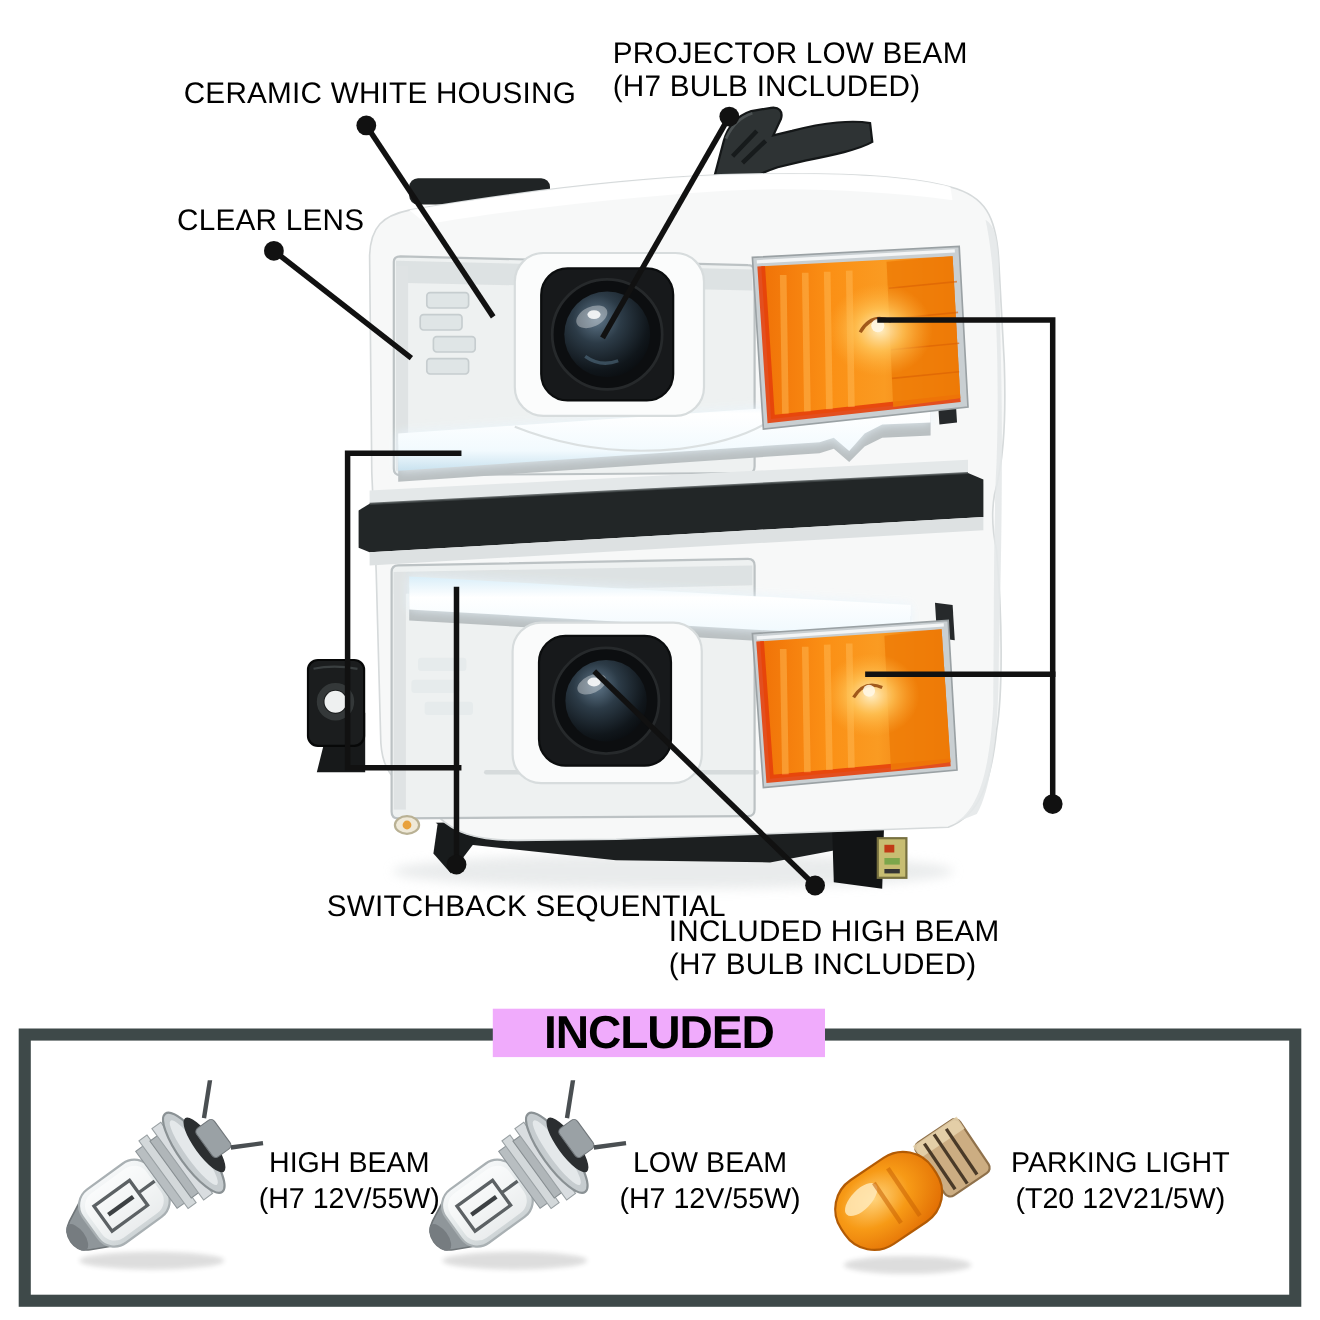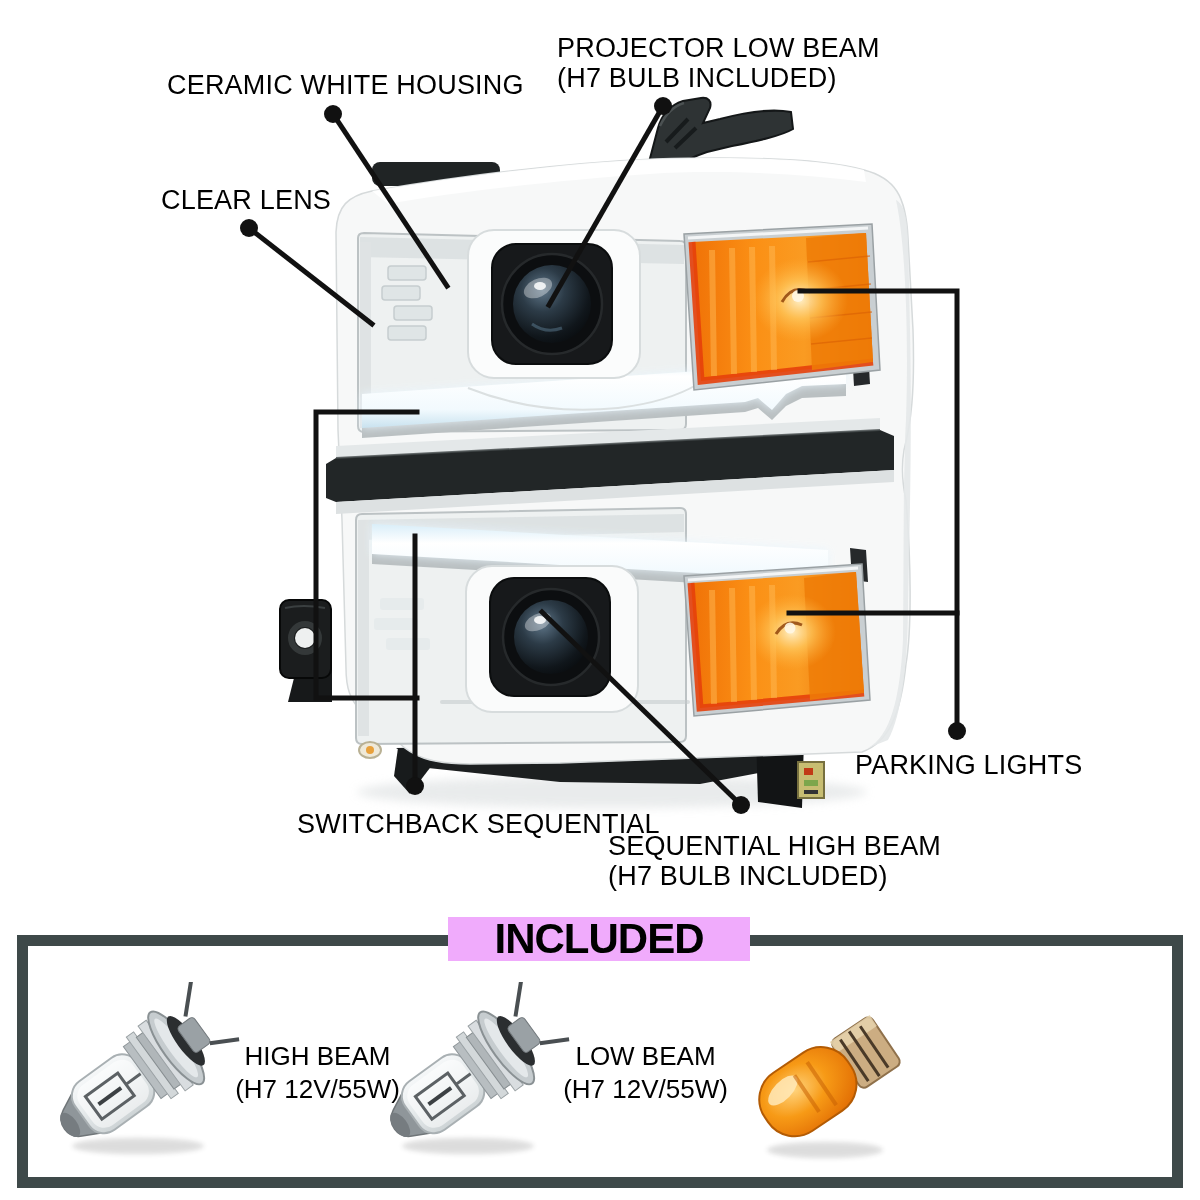--- a/index.html
+++ b/index.html
@@ -235,28 +235,27 @@
 
   <div class="label" style="left:167px; top:70px;">CERAMIC WHITE HOUSING</div>
 
   <div class="label" style="left:545px; top:33px;margin-left:12px;">
     <div>PROJECTOR LOW BEAM</div>
     <div>(H7 BULB INCLUDED)</div>
   </div>
 
   <div class="label" style="left:161px; top:185px;">CLEAR LENS</div>
 
-  <div class="label" style="left:855px; top:750px;">PARKING LIGHTS</div>
 
   <div class="label" style="left:257px; top:809px;margin-left:40px;">
     <div>SWITCHBACK SEQUENTIAL</div>
   </div>
 
   <div class="label" style="left:608px; top:831px;">
-    <div>SEQUENTIAL HIGH BEAM</div>
+    <div>INCLUDED HIGH BEAM</div>
     <div>(H7 BULB INCLUDED)</div>
   </div>
 
   <div class="included-box"></div>
   <div class="included-title">INCLUDED</div>
 
   <svg class="bulb-svg" style="left:38px; top:982px;" width="210" height="180" viewBox="0 0 210 180">
     <defs>
       <linearGradient id="glassG" x1="0" y1="0" x2="0" y2="1">
         <stop offset="0" stop-color="#f6f8f9"></stop>
@@ -335,14 +334,18 @@
   </svg>
 
   <div class="bulb-label" style="left:205px; top:1040px; width:225px;">
     <div>HIGH BEAM</div>
     <div>(H7 12V/55W)</div>
   </div>
   <div class="bulb-label" style="left:533px; top:1040px; width:225px;">
     <div>LOW BEAM</div>
     <div>(H7 12V/55W)</div>
   </div>
+  <div class="bulb-label" style="left:896px; top:1040px; width:245px;">
+    <div>PARKING LIGHT</div>
+    <div>(T20 12V21/5W)</div>
+  </div>
 
 </div>
 
 </body></html>

